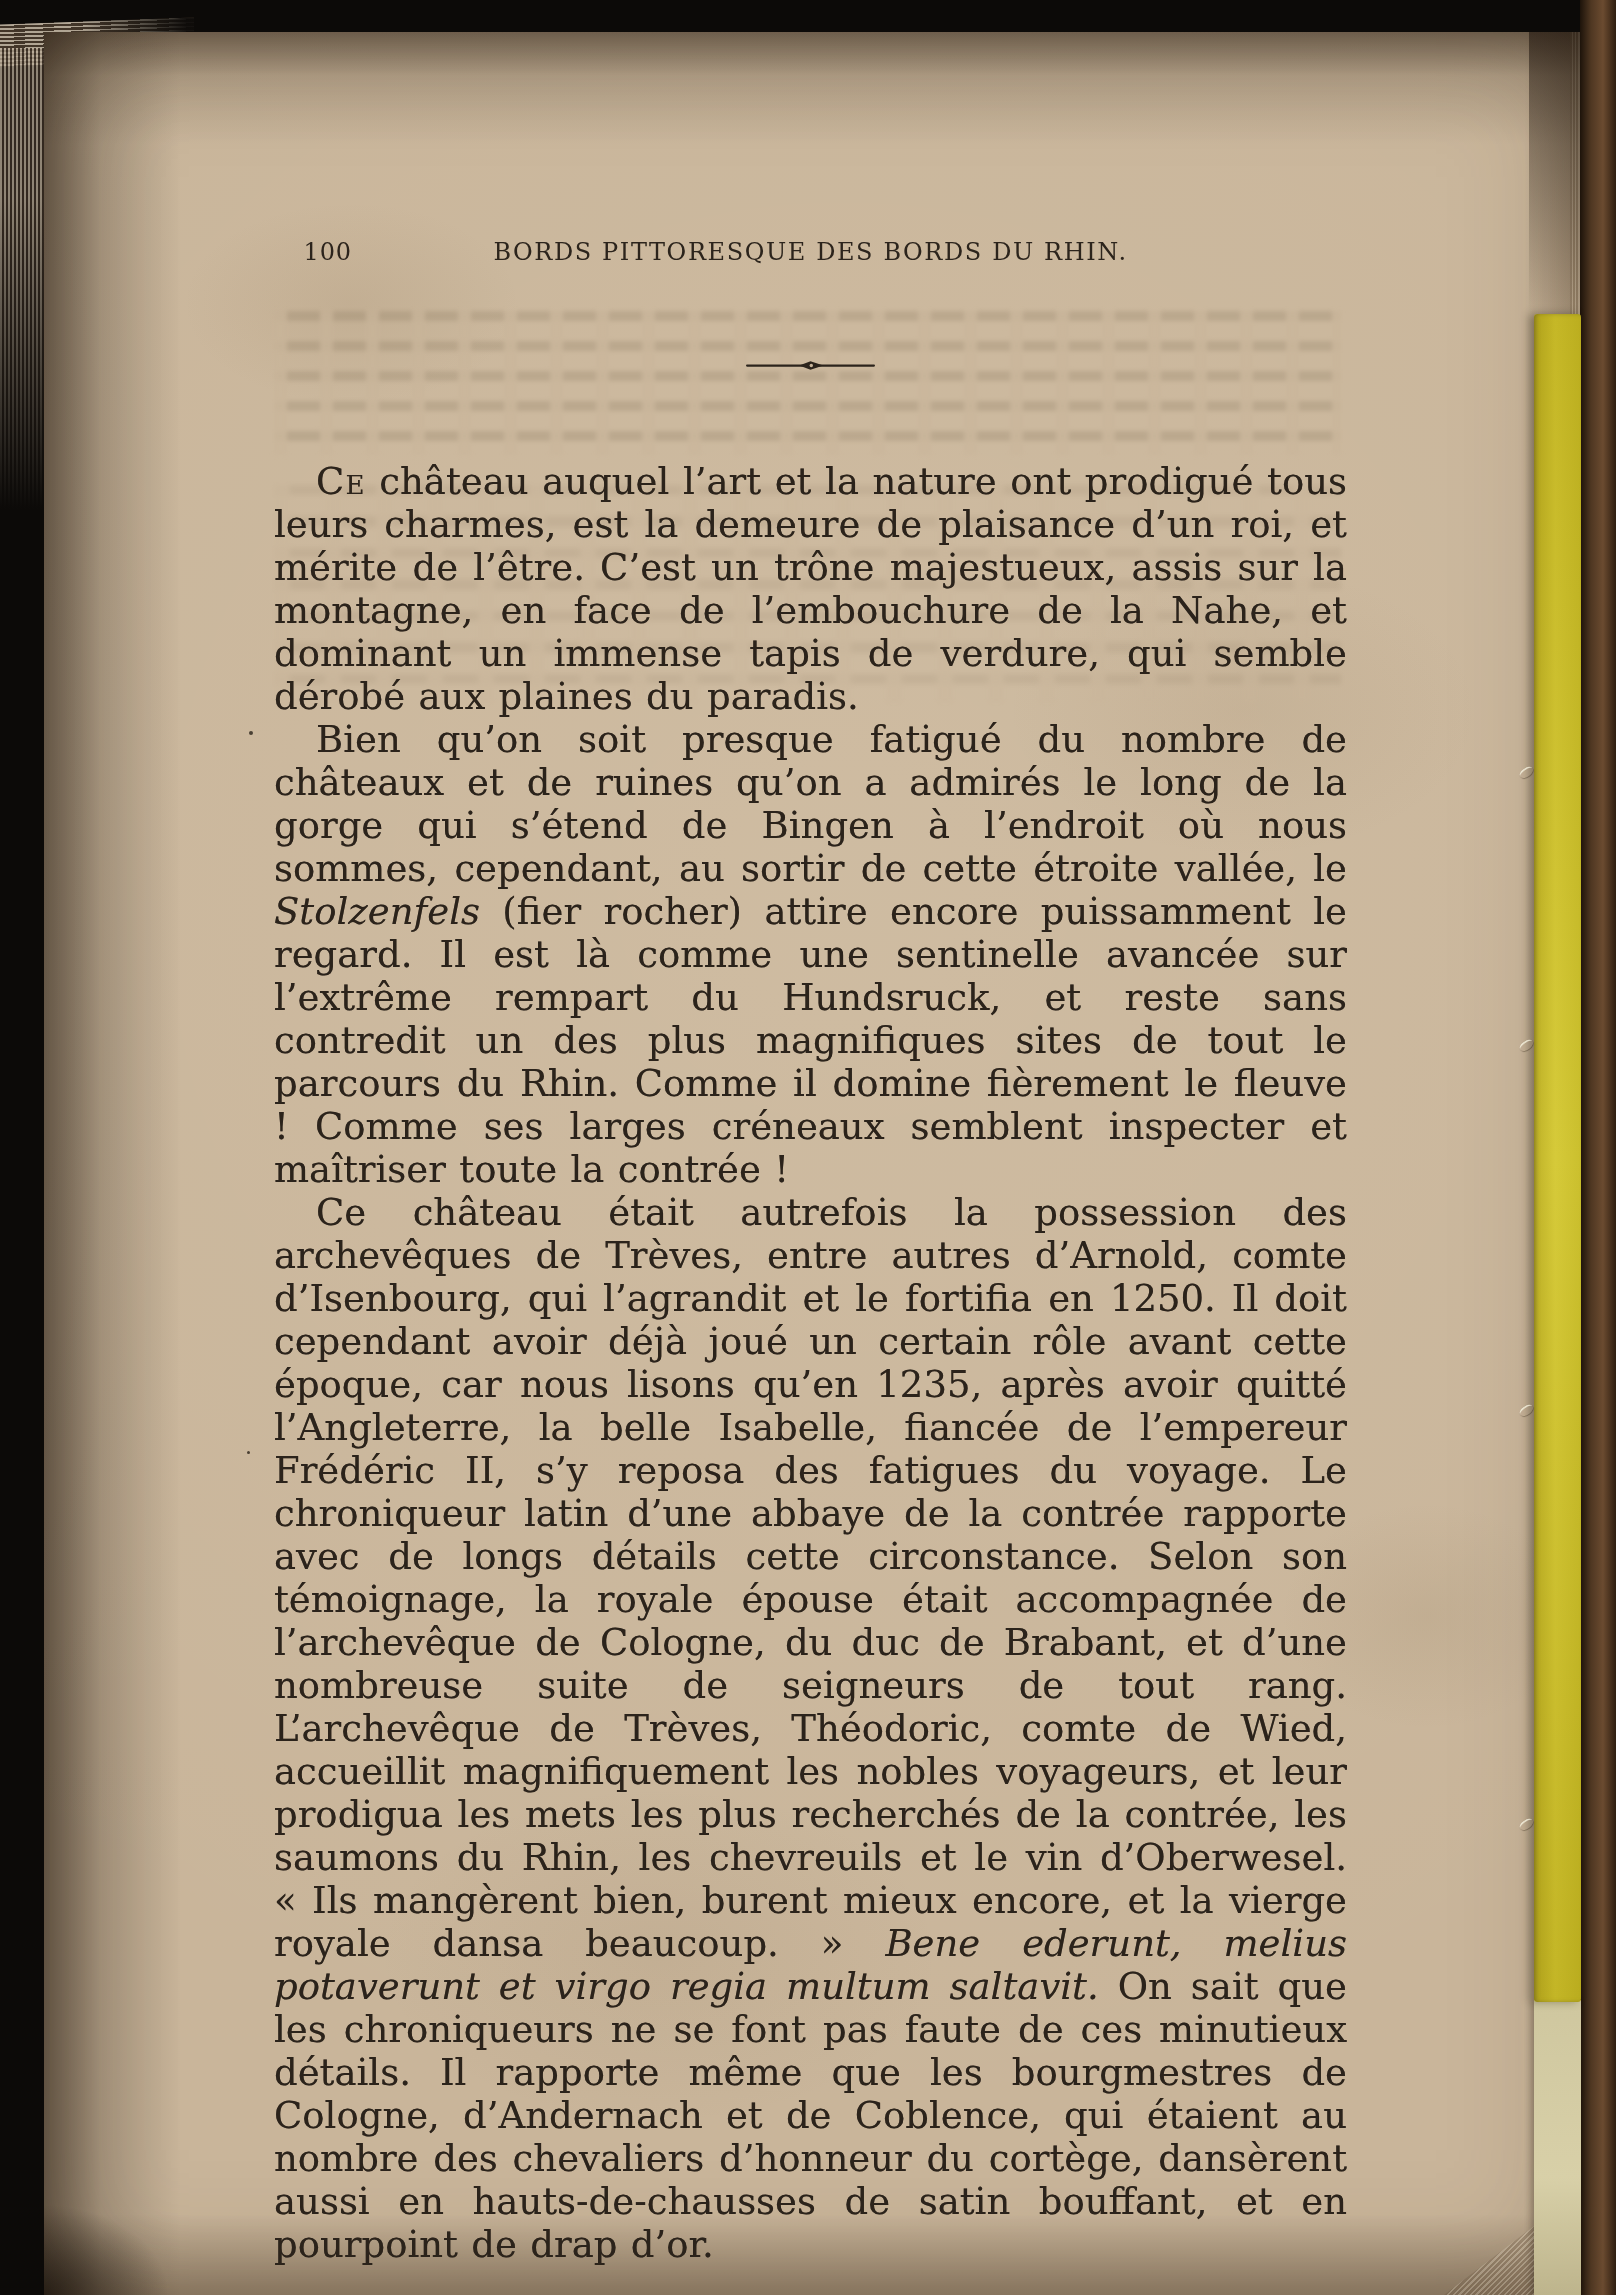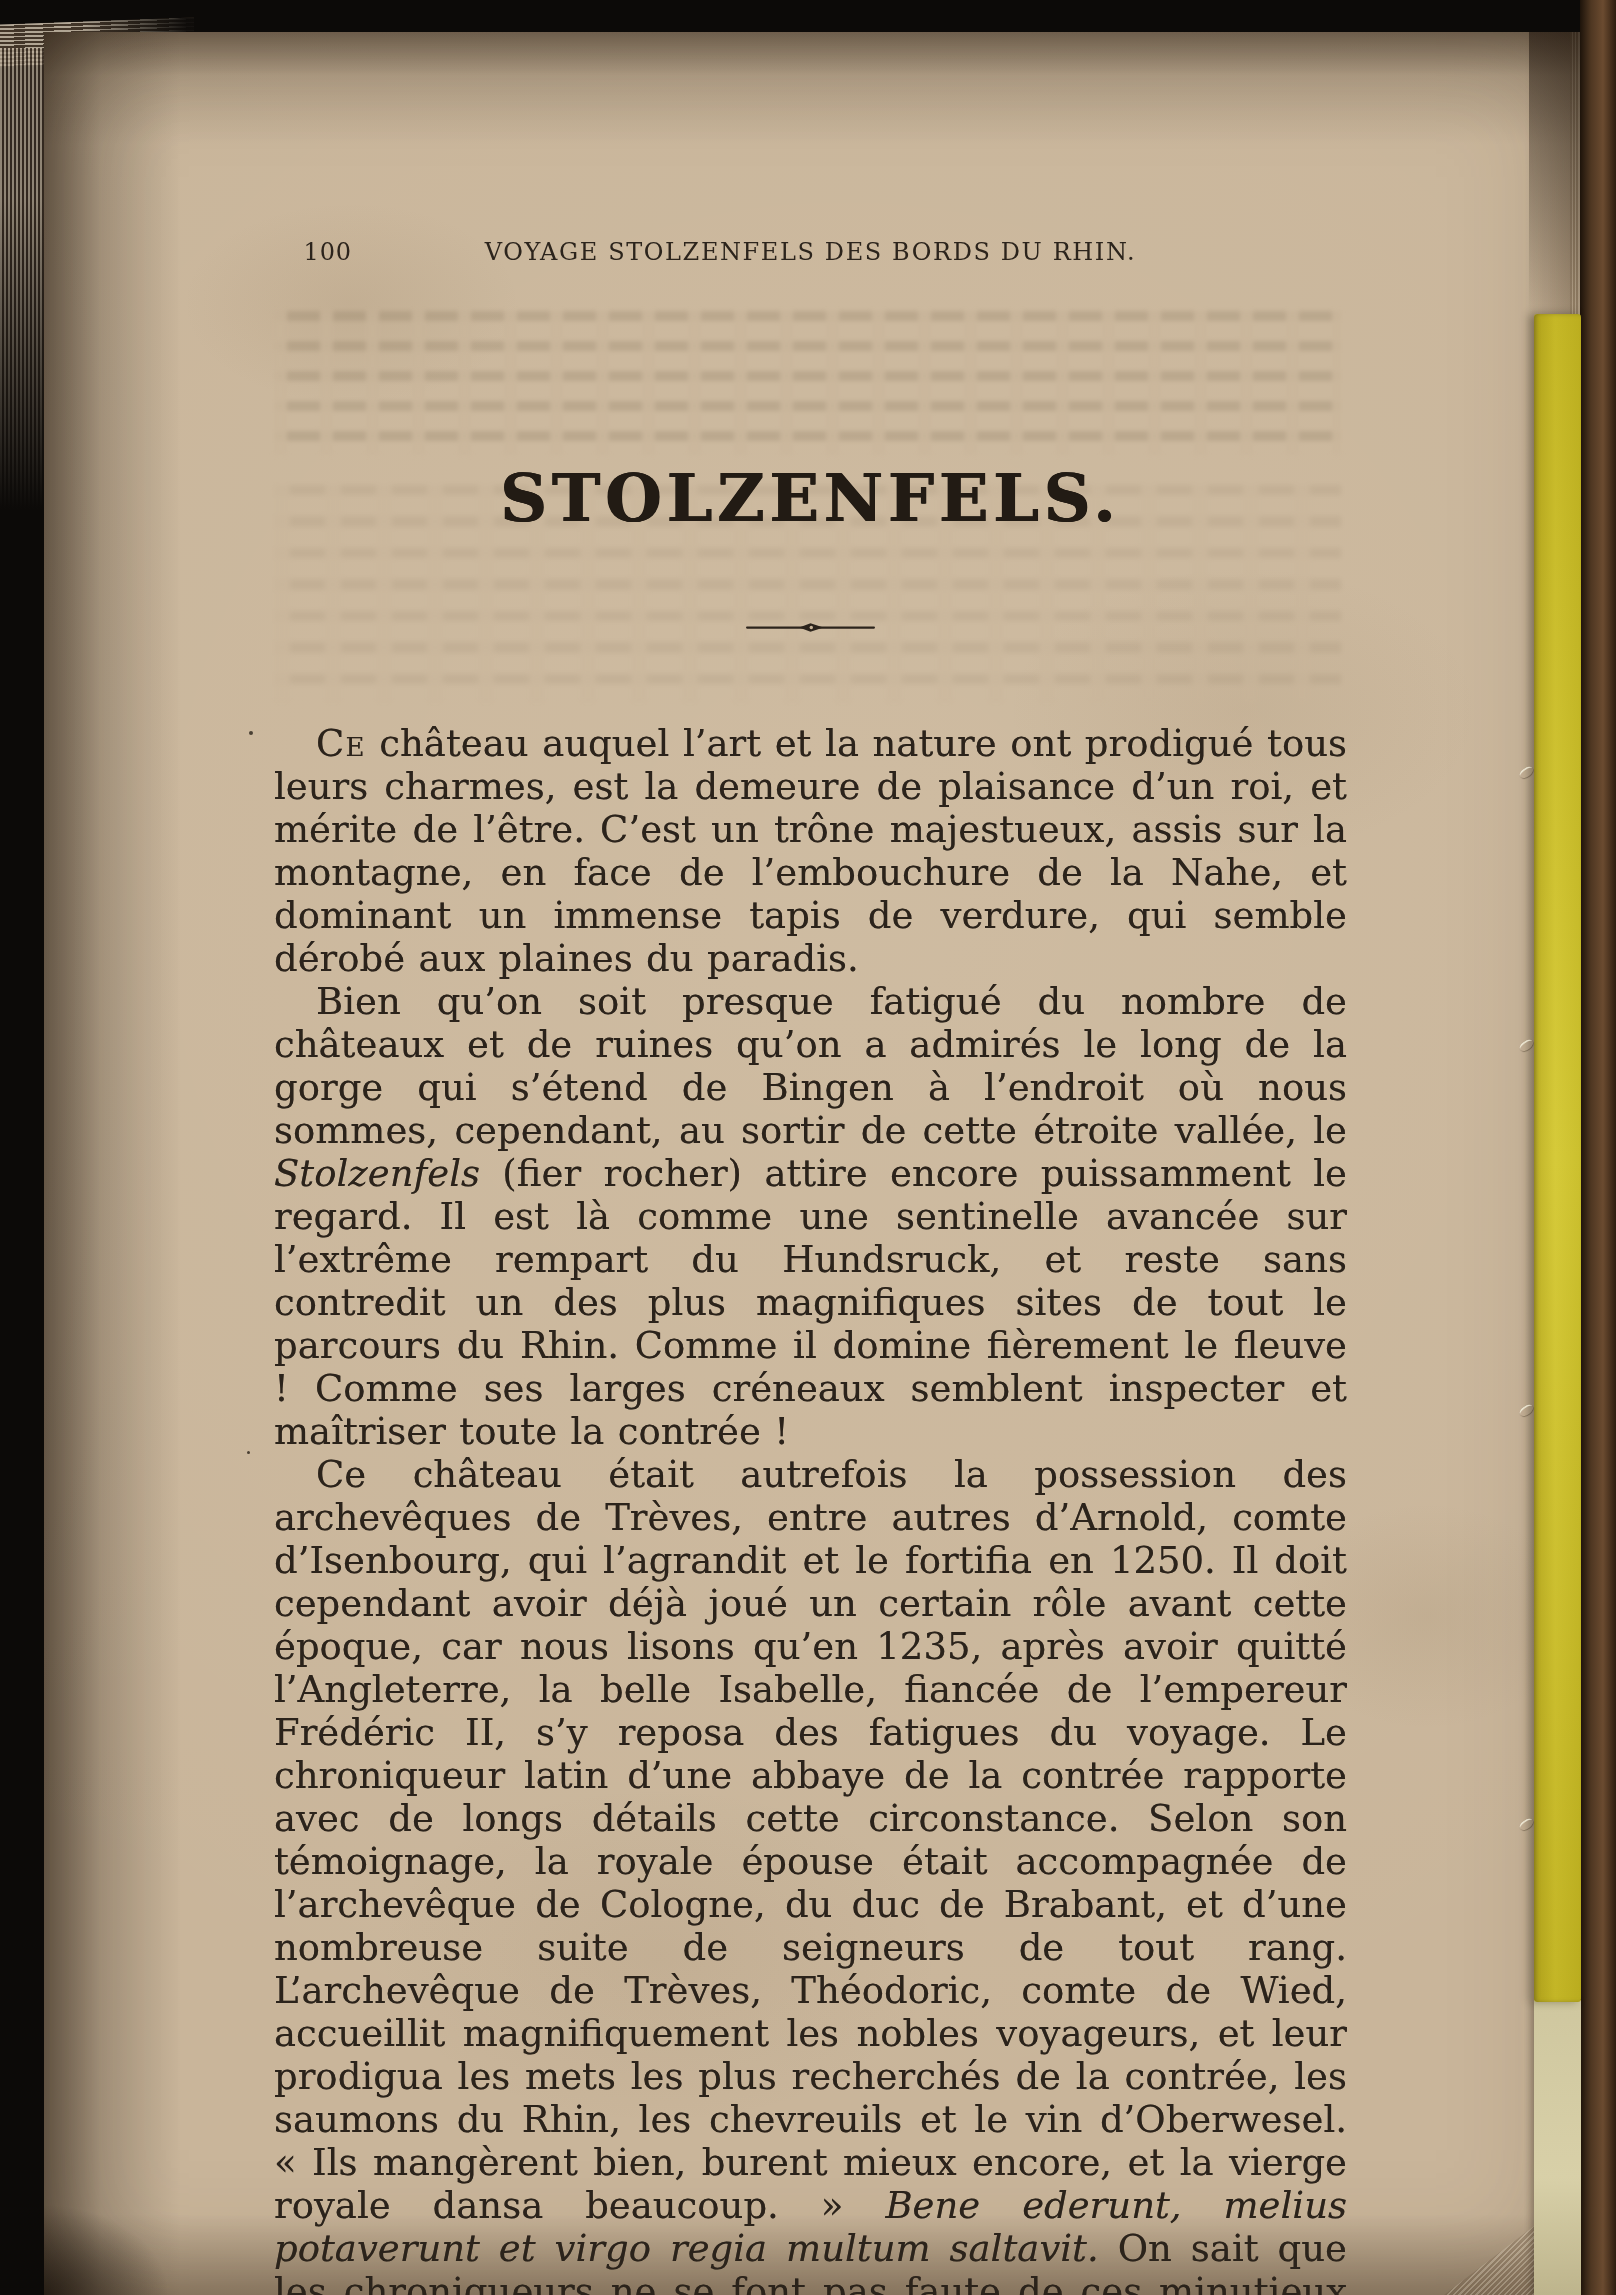--- a/index.html
+++ b/index.html
@@ -163,24 +163,23 @@
   <div class="stack-top"></div>
   <div class="stack-left"></div>
 
   <div class="page">
     <div class="ghost ghost1"></div>
     <div class="ghost ghost2"></div>
 
     <div class="content">
       <div class="header-row">
         <span class="pagenum">100</span>
-        <span class="running-header">VOYAGE STOLZENFELS DES BORDS DU RHIN.</span>
+        <span class="running-header">BORDS PITTORESQUE DES BORDS DU RHIN.</span>
       </div>
 
-      <h1 class="title">STOLZENFELS.</h1>
 
       <div class="ornament">
         <svg width="129" height="13" viewBox="0 0 160 16">
           <rect x="0" y="6.8" width="160" height="2.6" rx="1.3" fill="#2c241c"></rect>
           <path d="M66 8 L80 2.8 L96 8 L80 13.2 Z" fill="#2c241c"></path>
           <circle cx="81" cy="8" r="2.1" fill="#c9b59a"></circle>
         </svg>
       </div>
 
       <div class="body-text">

